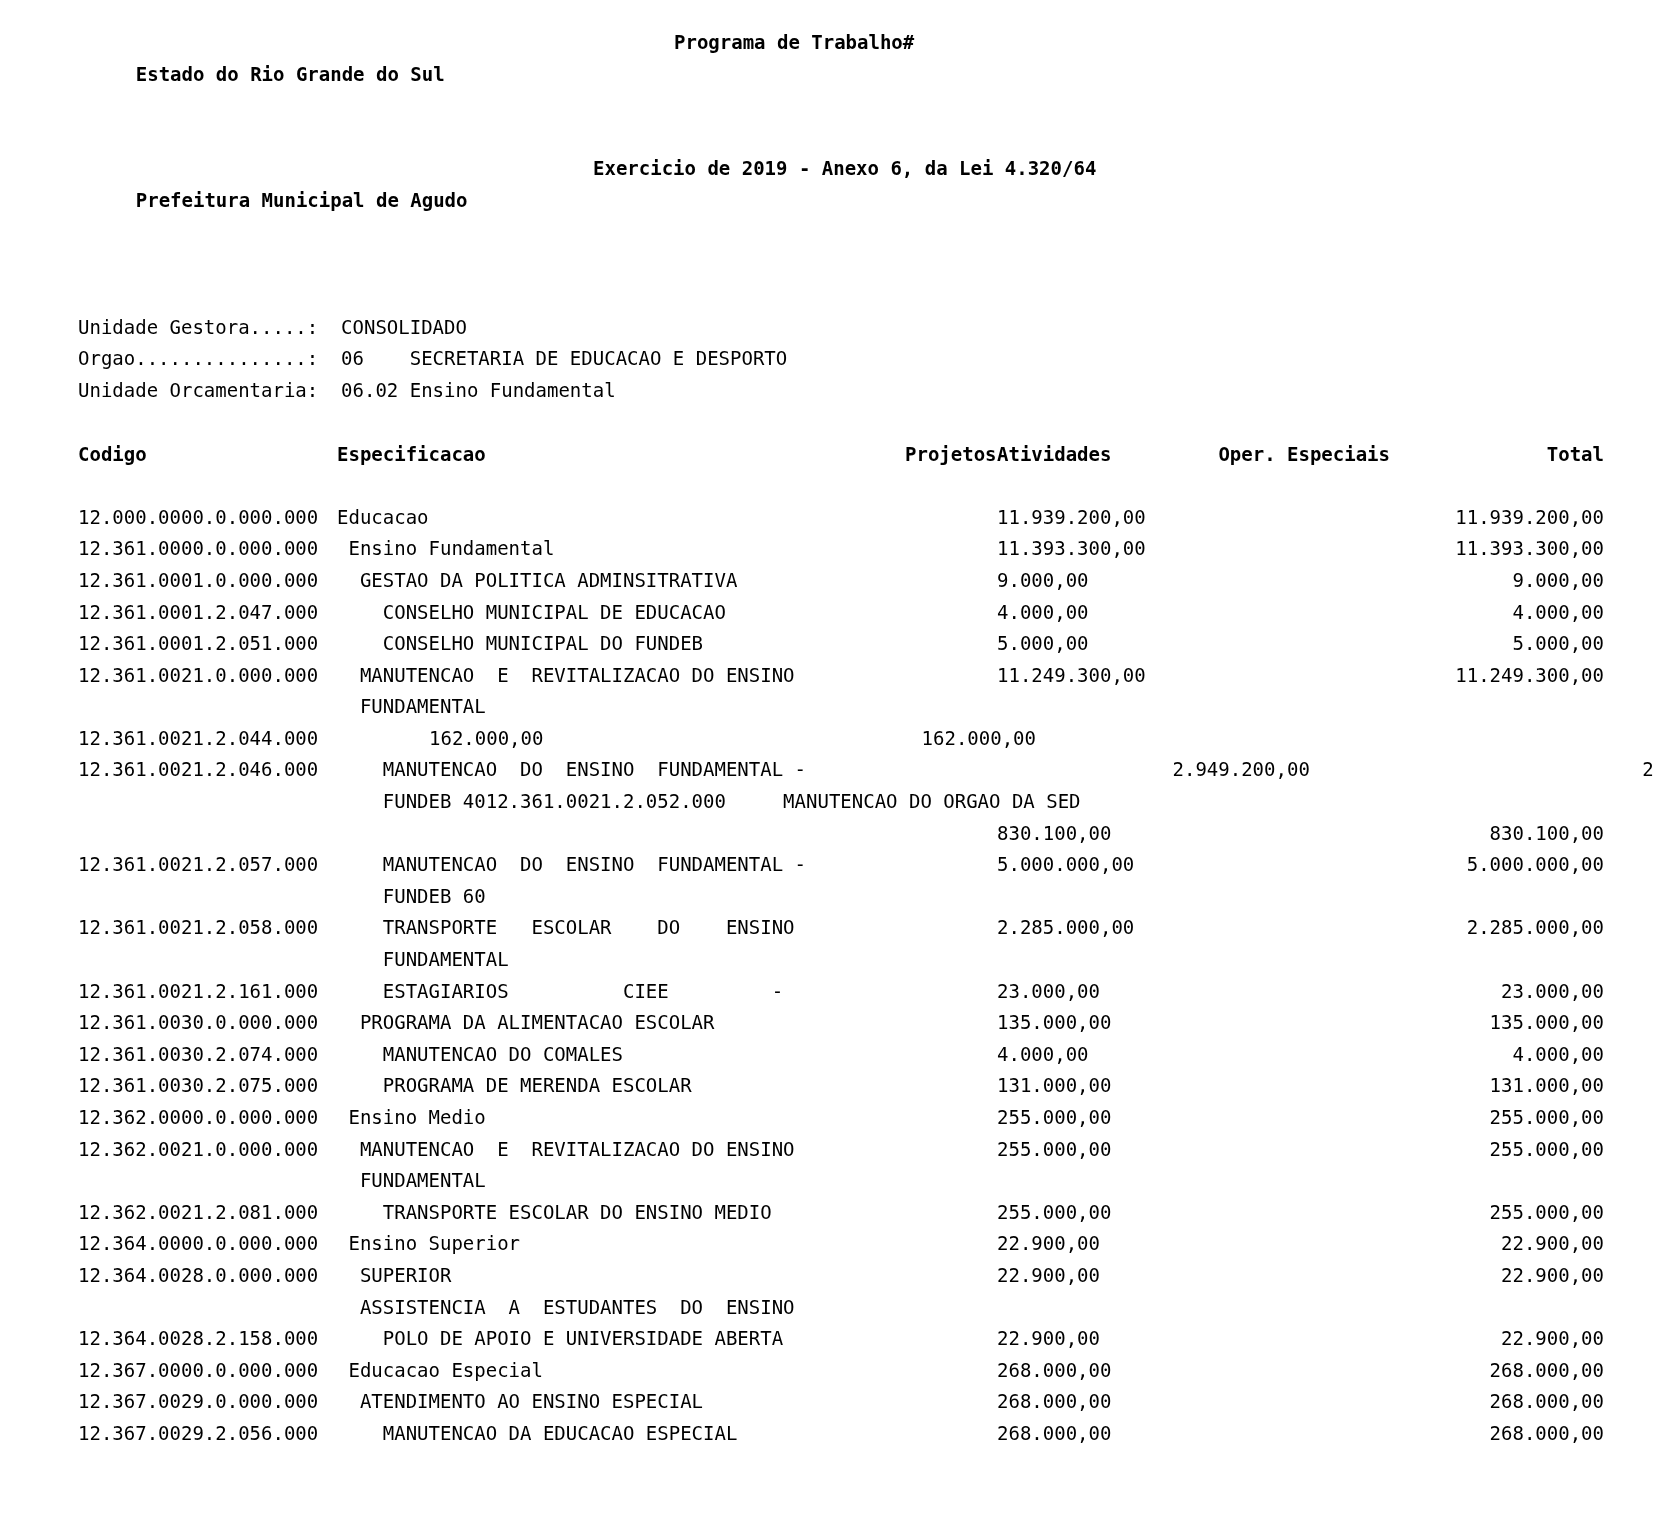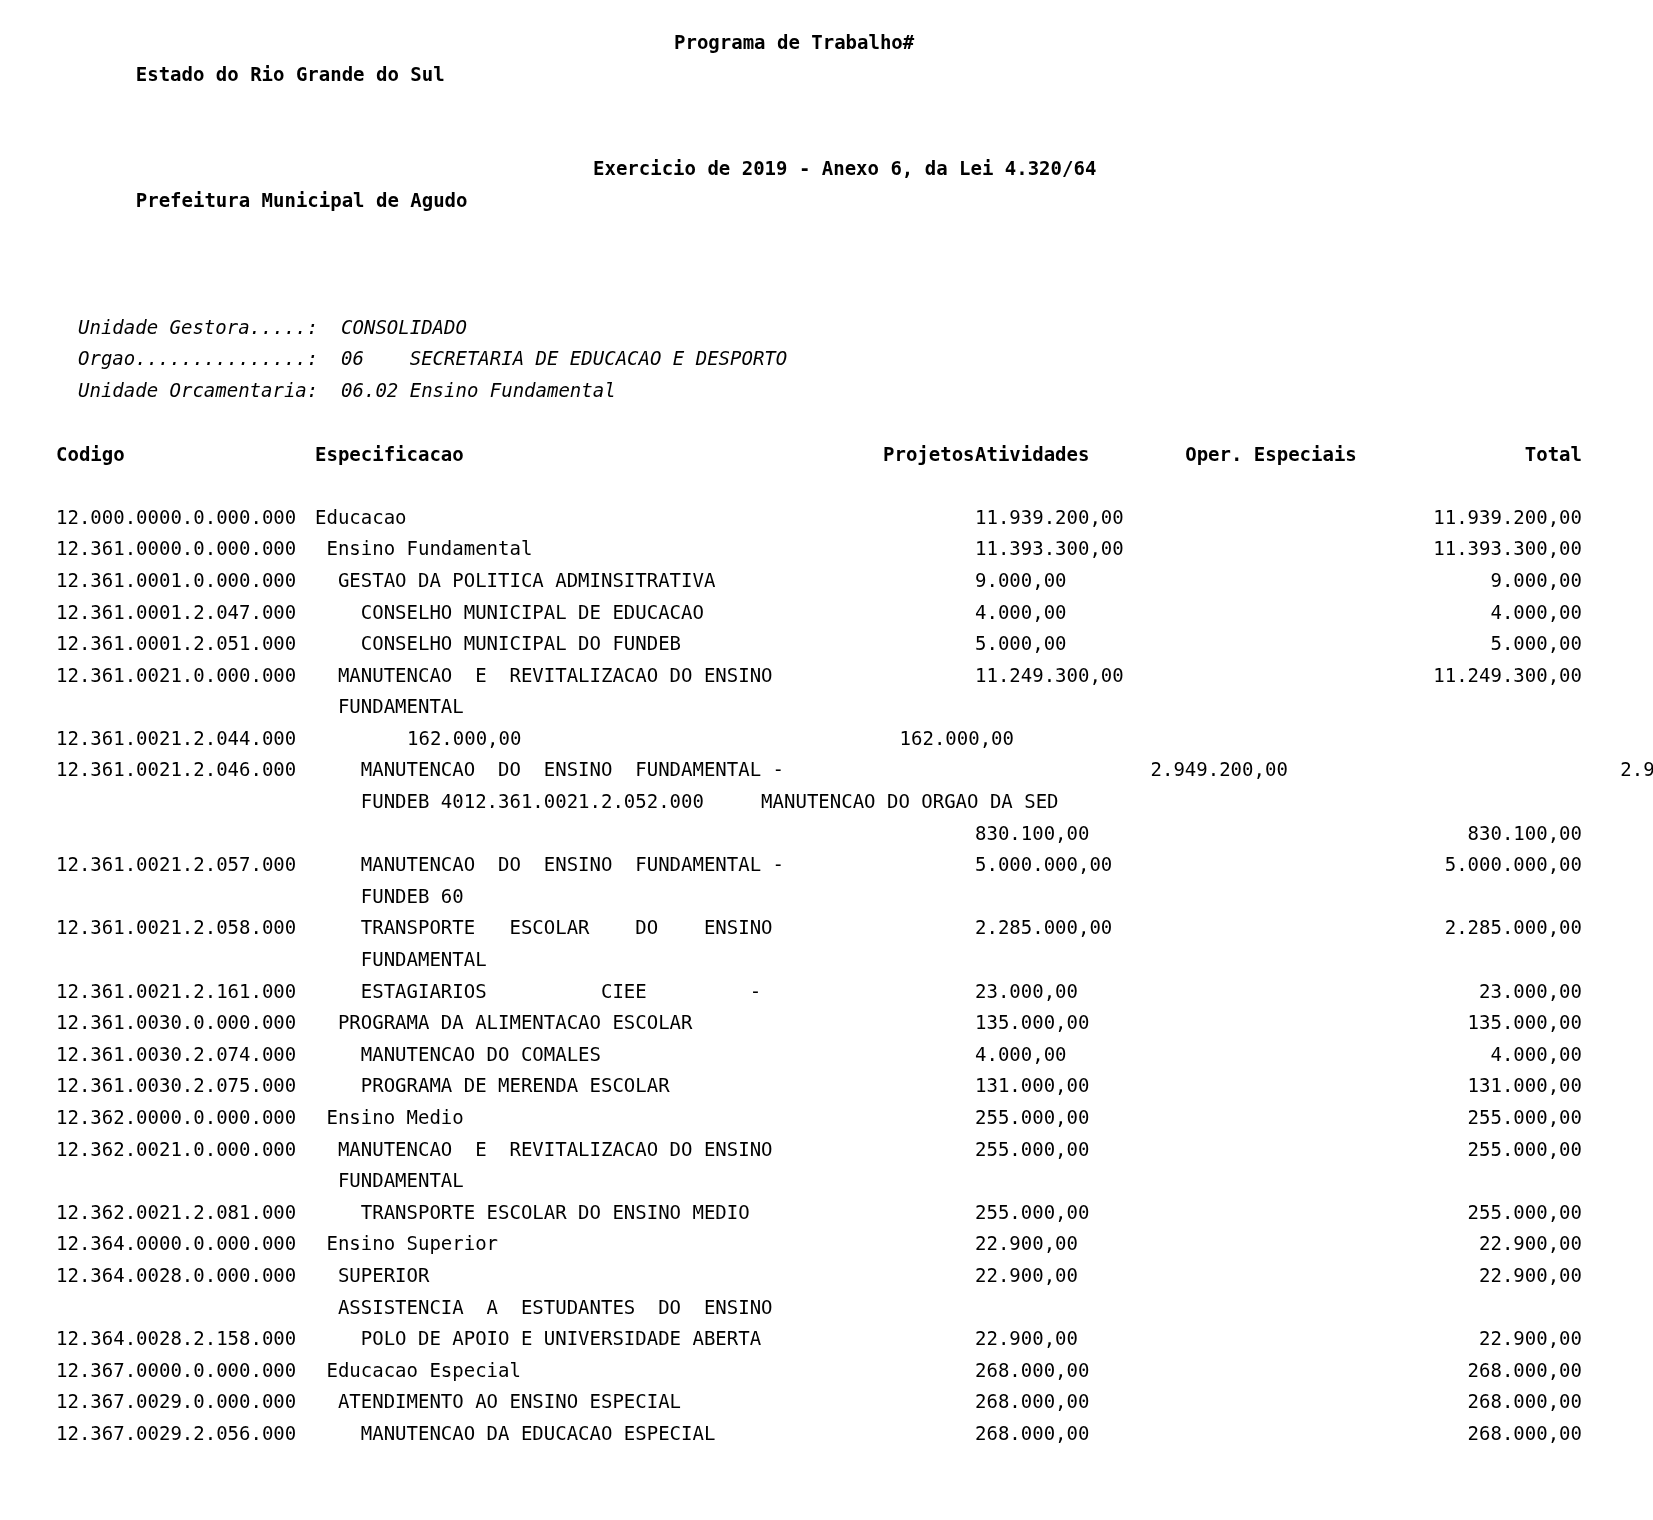--- a/index.html
+++ b/index.html
@@ -13,33 +13,33 @@
     line-height:31.6px;
     overflow:hidden;
     box-sizing:border-box;
     padding-top:27px;
   }
   .bold { font-weight:bold; }
   .hline { position:relative; padding-left:90px; white-space:pre; }
   .hright1 { position:absolute; left:674px; top:0; white-space:pre; }
   .hright2 { position:absolute; left:593px; top:0; white-space:pre; }
 
-  .infoblock { margin-top:32px; padding-left:78px;font-style:italic; }
+  .infoblock { margin-top:32px; padding-left:78px; }
   .iline { white-space:pre; }
   .ival { padding-left:2ch; white-space:pre; }
 
-  .tbl { margin-top:32px; padding-left:56px; }
+  .tbl { margin-top:32px; padding-left:78px; }
   .row { display:flex; align-items:flex-start; }
   .cc { flex:0 0 259px; white-space:pre; }
   .cs { flex:0 0 568px; }
   .sl { display:block; white-space:pre; }
   .sl:empty { display:none; }
   .cp { flex:0 0 92px;  white-space:pre; }
   .ca { flex:0 0 199px; text-align:left; white-space:pre; }
-  .co { flex:0 0 194px; text-align:center; white-space:pre; }
+  .co { flex:0 0 194px; text-align:right; white-space:pre; }
   .ct { flex:0 0 214px; text-align:right; white-space:pre; }
   .colhead { font-weight:bold; }
   .rows { margin-top:31.6px; }
 </style>
 </head>
 <body>
 
 <div class="page">
 
   <div class="hline">

